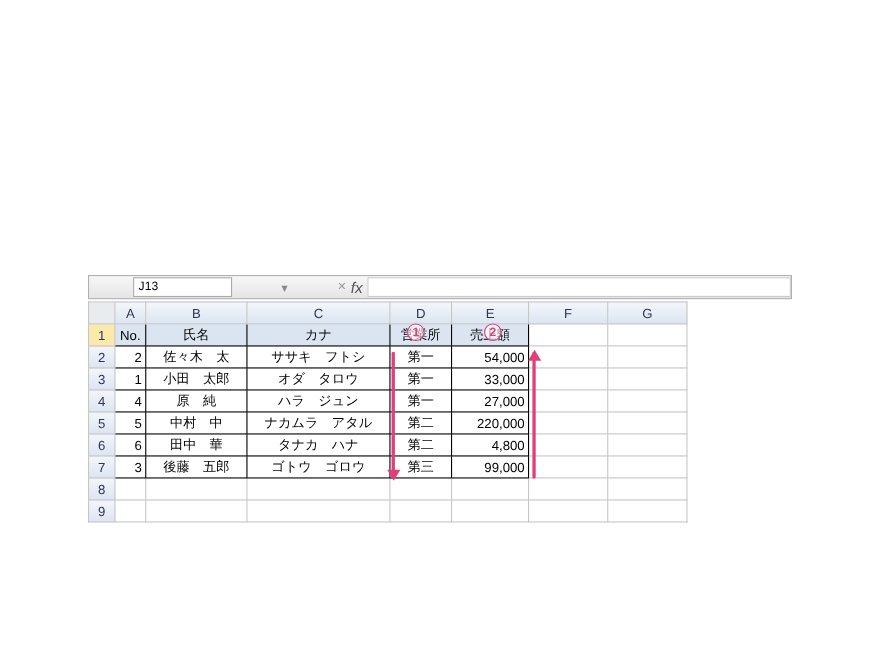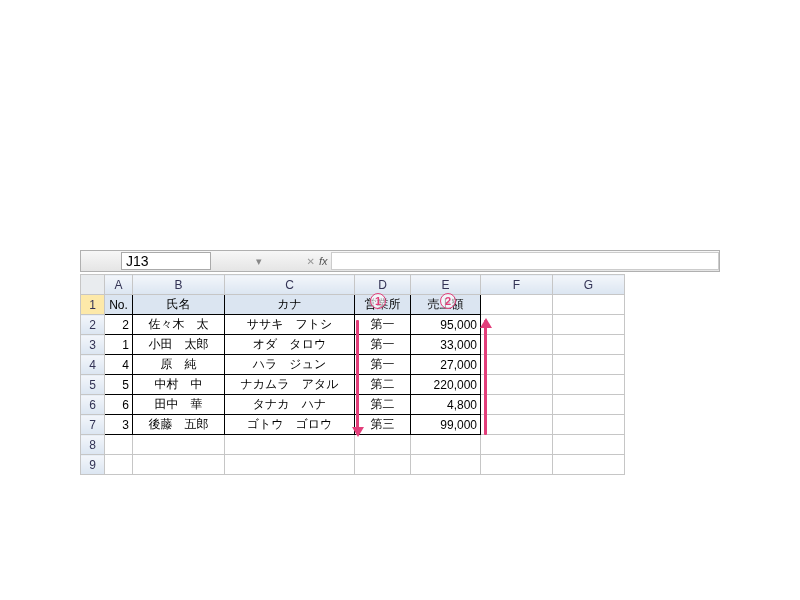--- a/index.html
+++ b/index.html
@@ -13,26 +13,26 @@
       border: 1px solid #b0b0b0;
       margin-bottom: 2px;
     }
     .name-box {
       width: 90px;
       height: 18px;
       border: 1px solid #aaa;
       background: #fff;
       margin-left: 40px;
       padding: 1px 4px;
-      font-size: 14px;
+      font-size: 11px;
       display: flex;
       align-items: center;
     }
     .fb-sep { margin: 0 45px 0 45px; color: #888; font-size: 11px; }
-    .fx { font-style: italic; font-size: 11px; color: #555; margin-left: 4px; }
+    .fx { font-style: italic; font-size: 14px; color: #555; margin-left: 4px; }
     .fb-input { flex: 1; background: #fff; height: 18px; margin-left: 4px; border: 1px solid #ccc; }
     .grid-area { position: relative; }
     table.sheet { border-collapse: collapse; table-layout: fixed; }
     table.sheet td, table.sheet th {
       border: 1px solid #c6c6c6;
       height: 20px;
       font-size: 12px;
       padding: 0 3px;
       background: #fff;
     }
@@ -133,21 +133,21 @@
         <td class="data-hdr txtc">売上額</td>
         <td></td>
         <td></td>
       </tr>
       <tr>
         <td class="rowhdr">2</td>
         <td class="bcell txtr">2</td>
         <td class="bcell txtl">佐々木　太</td>
         <td class="bcell txtl">ササキ　フトシ</td>
         <td class="bcell txtl">第一</td>
-        <td class="bcell txtr">95,000</td>
+        <td class="bcell txtr">54,000</td>
         <td></td>
         <td></td>
       </tr>
       <tr>
         <td class="rowhdr">3</td>
         <td class="bcell txtr">1</td>
         <td class="bcell txtl">小田　太郎</td>
         <td class="bcell txtl">オダ　タロウ</td>
         <td class="bcell txtl">第一</td>
         <td class="bcell txtr">33,000</td>

